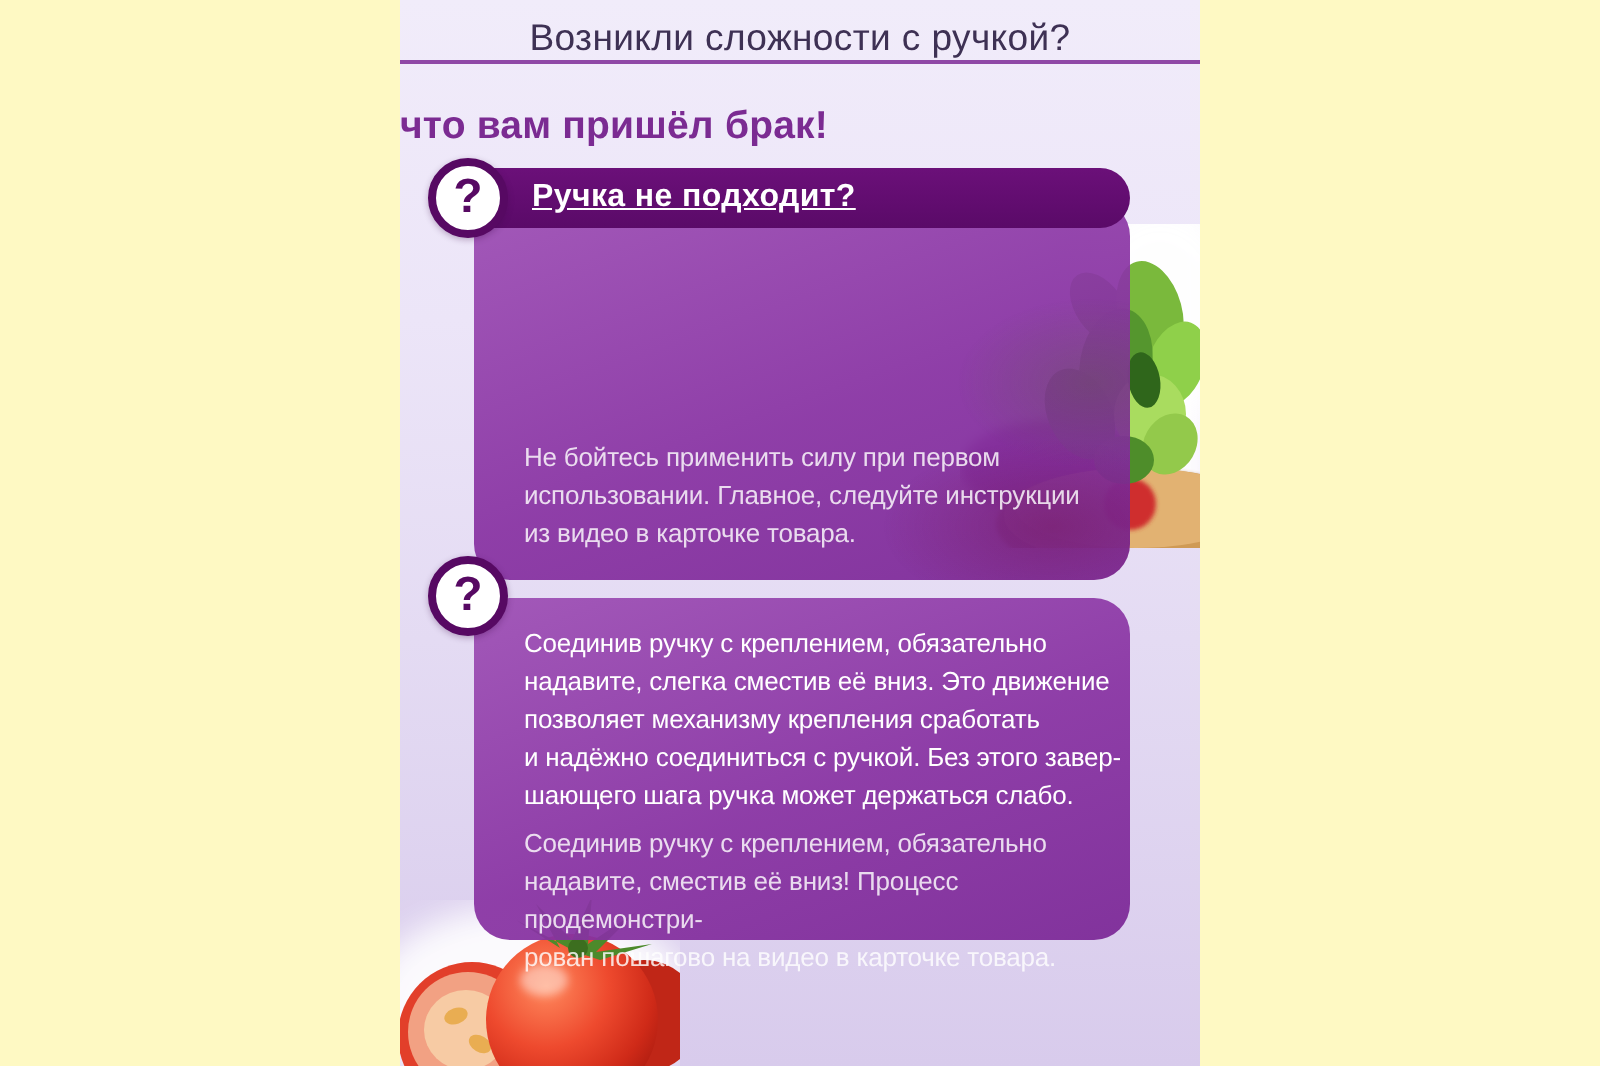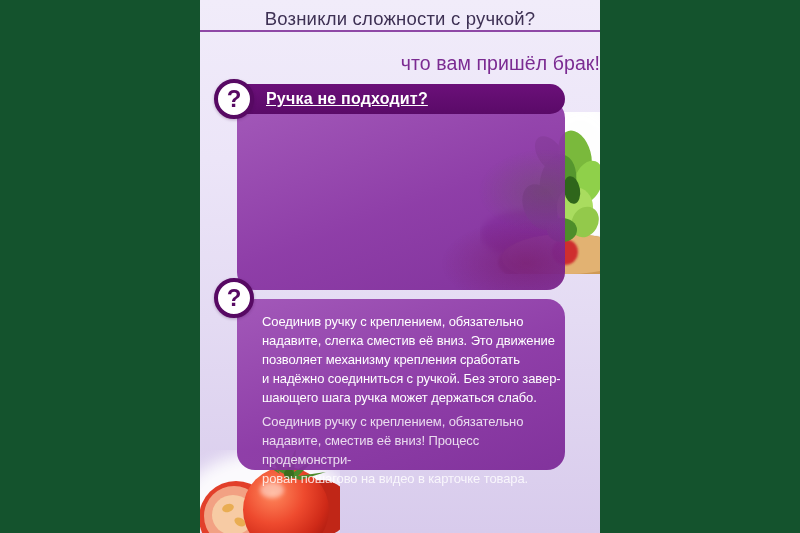--- a/index.html
+++ b/index.html
@@ -5,21 +5,21 @@
   html, body { margin: 0; padding: 0; }
   body {
     width: 800px; height: 533px;
     background: #ffffff;
     font-family: "Liberation Sans", sans-serif;
     overflow: hidden;
   }
   .stage {
     position: relative;
     width: 800px; height: 533px;
-    background: #14532d;
+    background: #fef9c3;
   }
   .canvas {
     position: absolute;
     left: 200px; top: 0;
     width: 400px; height: 533px;
     overflow: hidden;
     background: linear-gradient(180deg, #f1ecfa 0%, #ece5f8 30%, #e4dbf3 60%, #d8cbec 100%);
   }
   
   .hdr-line1 {
@@ -35,22 +35,22 @@
   .dash {
     flex: 1 1 auto; height: 2px; background: #8f48a6;
   }
   .hdr-line2 {
     flex: 0 0 auto; padding: 0 7px;
     font-size: 19.5px; font-weight: 700; color: #7b2b92;
     letter-spacing: 0.1px; white-space: nowrap;
   }
   .hdr-line3 {
     position: absolute; top: 52px; left: 0; width: 100%;
-    text-align: right;
-    font-size: 19.5px; font-weight: 400; color: #7b2b92;
+    text-align: left;
+    font-size: 19.5px; font-weight: 700; color: #7b2b92;
     letter-spacing: 0.1px;
   }
   
   .card {
     position: absolute; left: 37px; width: 328px;
     border-radius: 18px;
     background: linear-gradient(160deg, rgba(158,80,181,0.94) 0%, rgba(137,52,163,0.94) 55%, rgba(124,41,151,0.94) 100%);
     z-index: 2;
   }
   .card::after {
@@ -181,20 +181,23 @@
       <span class="dash"></span>
       <span class="dash"></span>
     </div>
     <div class="hdr-line3">что вам пришёл брак!</div>
 
     <div class="card card-1"></div>
     <div class="pill pill-1">
       <span class="pill-title">Ручка не подходит?</span>
     </div>
     <div class="qbadge qbadge-1">?</div>
+    <div class="body-text p-1b">Не бойтесь применить силу при первом
+использовании. Главное, следуйте инструкции
+из видео в карточке товара.</div>
 
     <div class="card card-2"></div>
     <div class="qbadge qbadge-2">?</div>
     <div class="body-text p-2a">Соединив ручку с креплением, обязательно
 надавите, слегка сместив её вниз. Это движение
 позволяет механизму крепления сработать
 и надёжно соединиться с ручкой. Без этого завер-
 шающего шага ручка может держаться слабо.</div>
     <div class="body-text p-2b">Соединив ручку с креплением, обязательно
 надавите, сместив её вниз! Процесс продемонстри-

